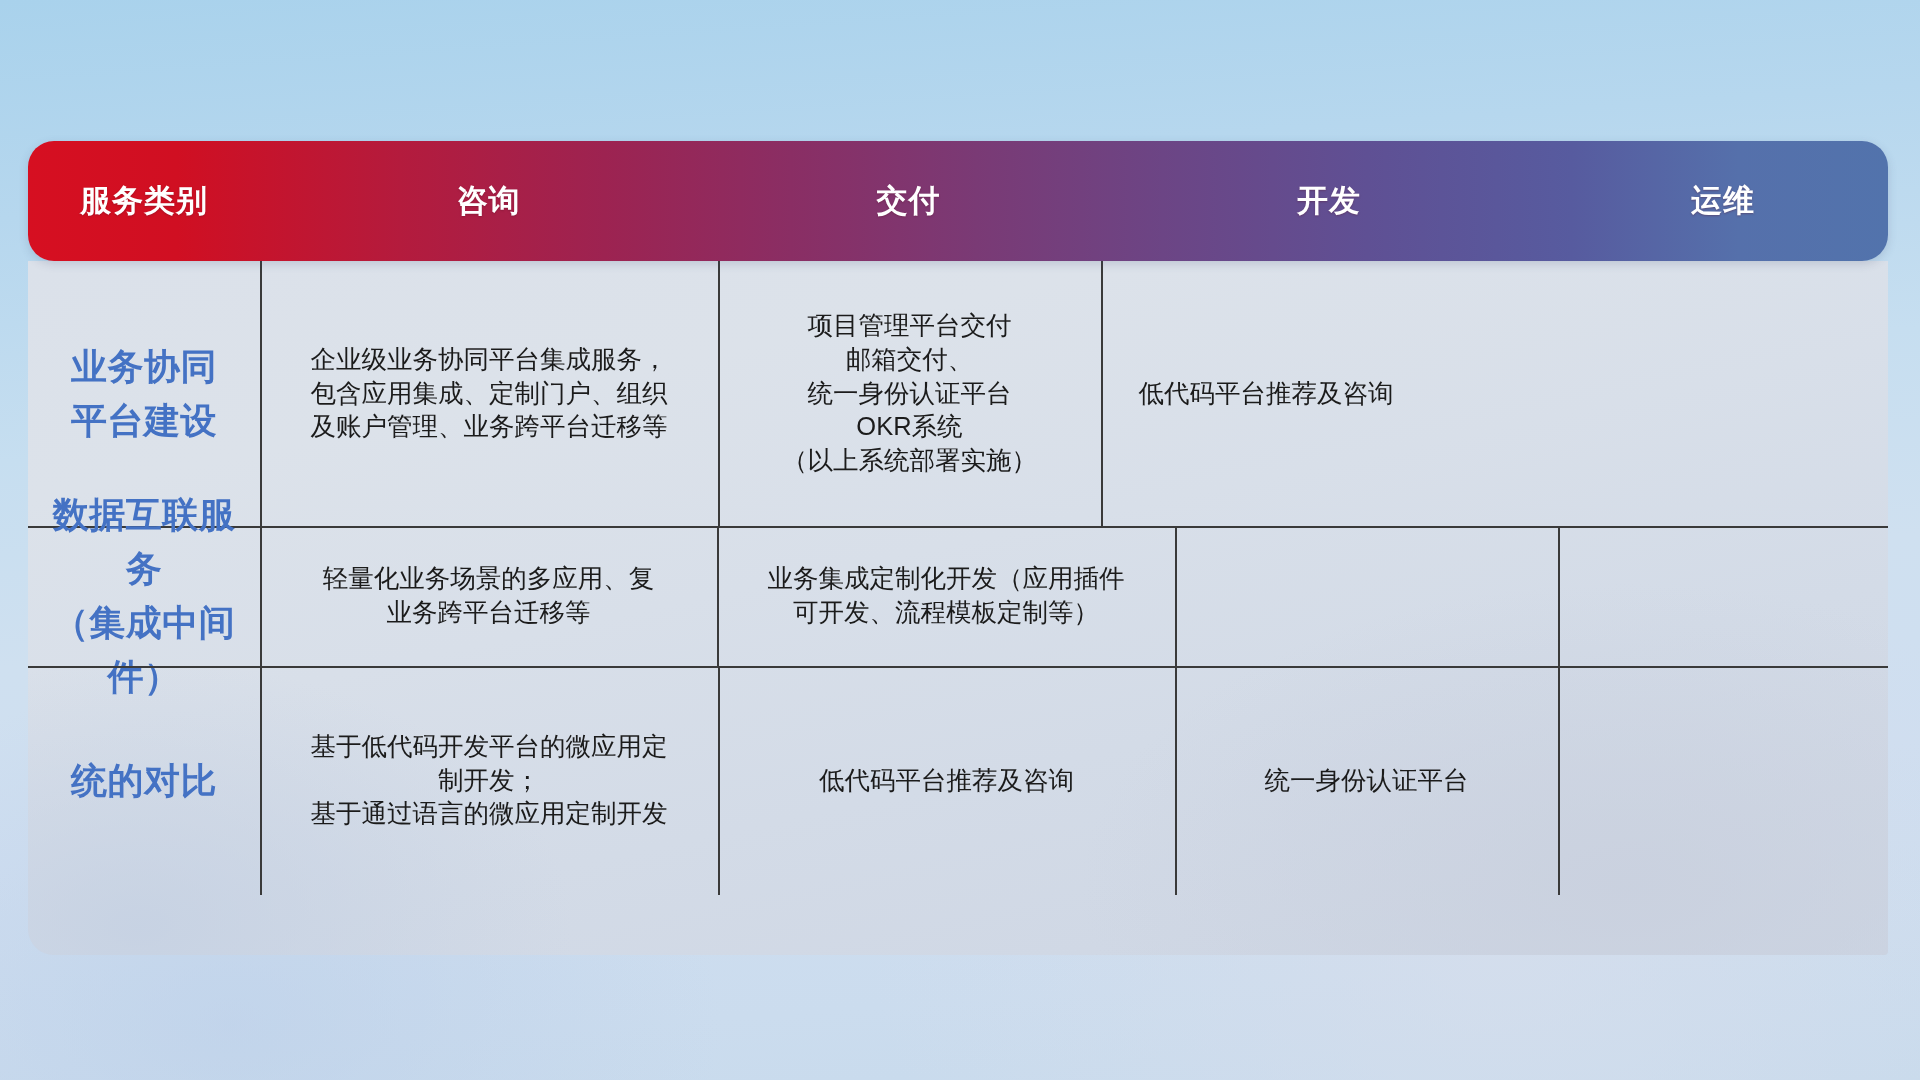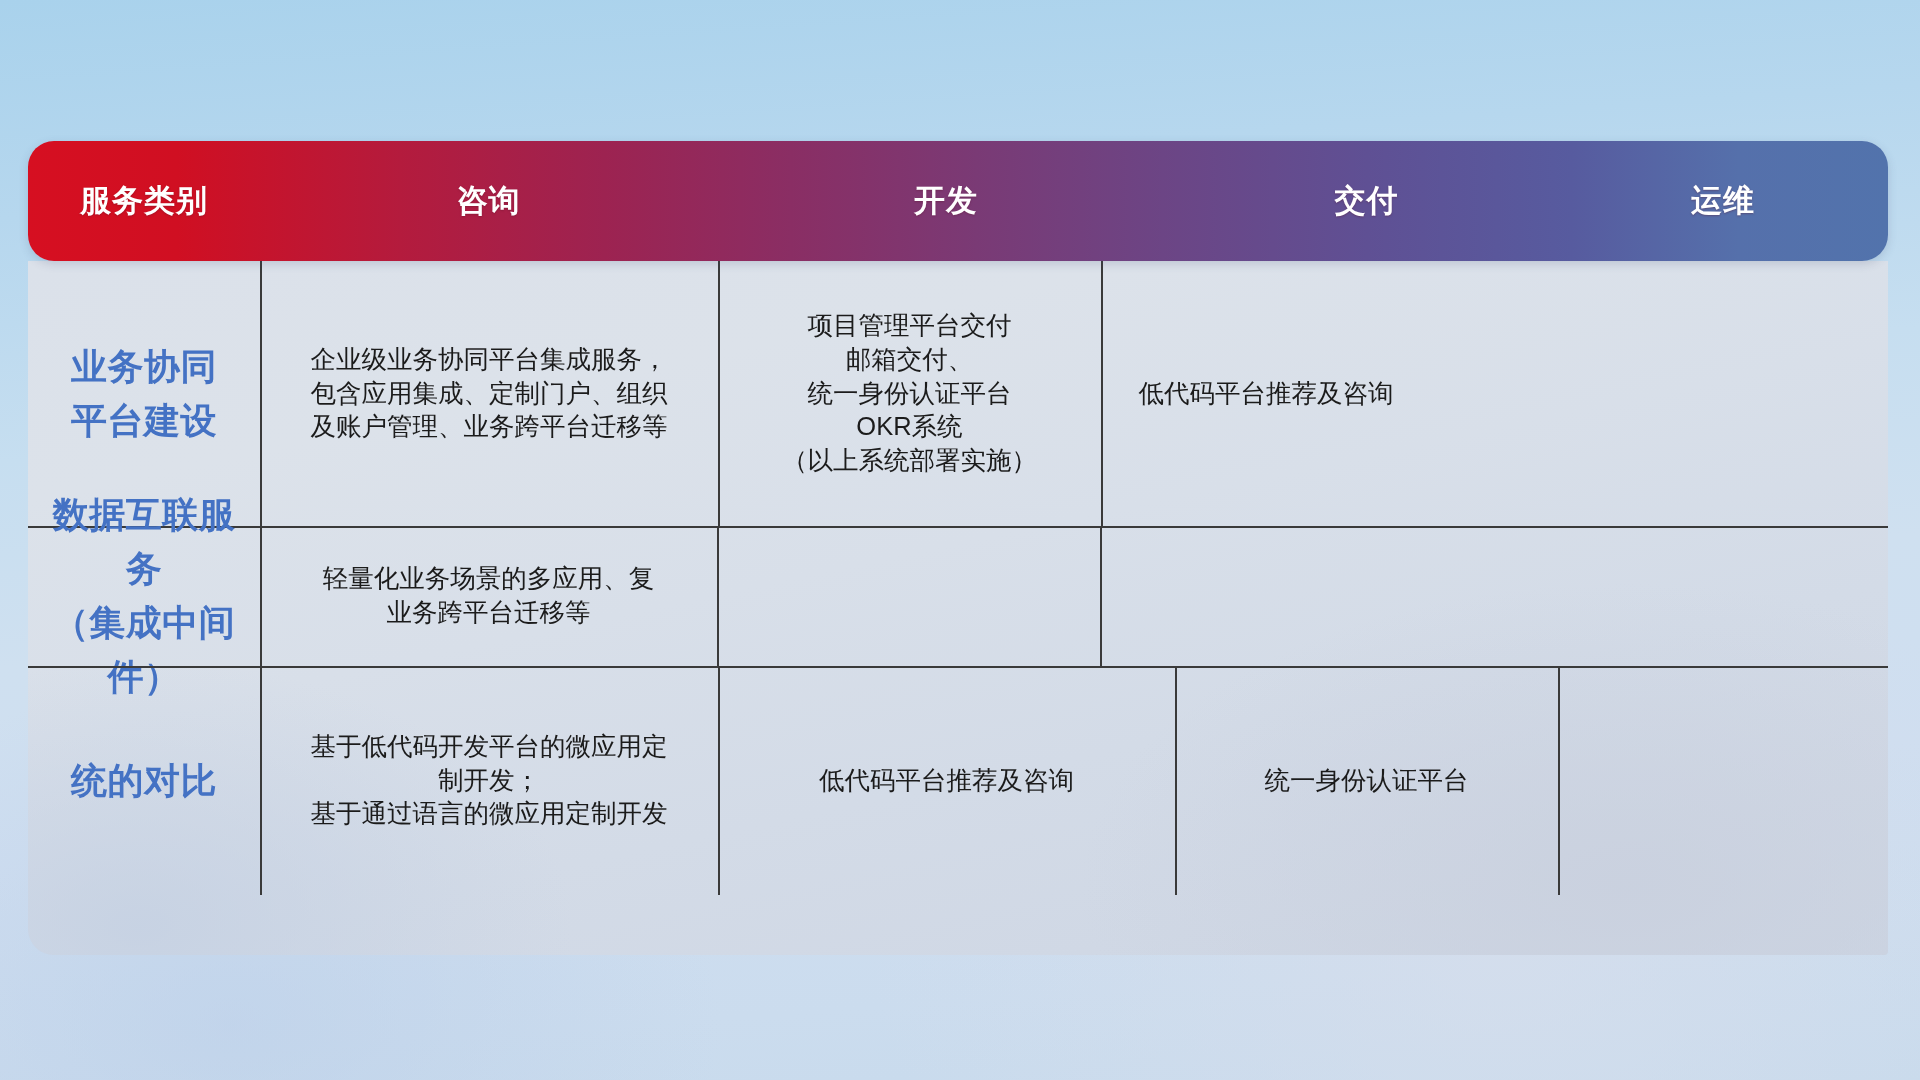--- a/index.html
+++ b/index.html
@@ -119,22 +119,22 @@
   .r3{ height:229px; }
 </style>
 </head>
 <body>
 
 <div class="table-wrap">
 
   <div class="thead">
     <div class="th c1">服务类别</div>
     <div class="th c2">咨询</div>
+    <div class="th c4">交付</div>
     <div class="th c3">开发</div>
-    <div class="th c4">交付</div>
     <div class="th c5">运维</div>
   </div>
 
   <div class="tbody">
 
     <div class="tr r1">
       <div class="td c1 cat">业务协同
 平台建设</div>
       <div class="td c3 vsep">企业级业务协同平台集成服务，
 包含应用集成、定制门户、组织
@@ -145,20 +145,22 @@
 OKR系统
 （以上系统部署实施）</div>
       <div class="td c5 vsep">低代码平台推荐及咨询</div>
     </div>
 
     <div class="tr r2">
       <div class="td c1 cat">数据互联服务
 （集成中间件）</div>
       <div class="td c2 vsep">轻量化业务场景的多应用、复
 业务跨平台迁移等</div>
+      <div class="td c3 vsep">业务集成定制化开发（应用插件
+可开发、流程模板定制等）</div>
       <div class="td c4 vsep"></div>
       <div class="td c5 vsep"></div>
     </div>
 
     <div class="tr r3">
       <div class="td c1 cat">统的对比</div>
       <div class="td c3 vsep">基于低代码开发平台的微应用定
 制开发；
 基于通过语言的微应用定制开发</div>
       <div class="td c2 vsep">低代码平台推荐及咨询</div>

